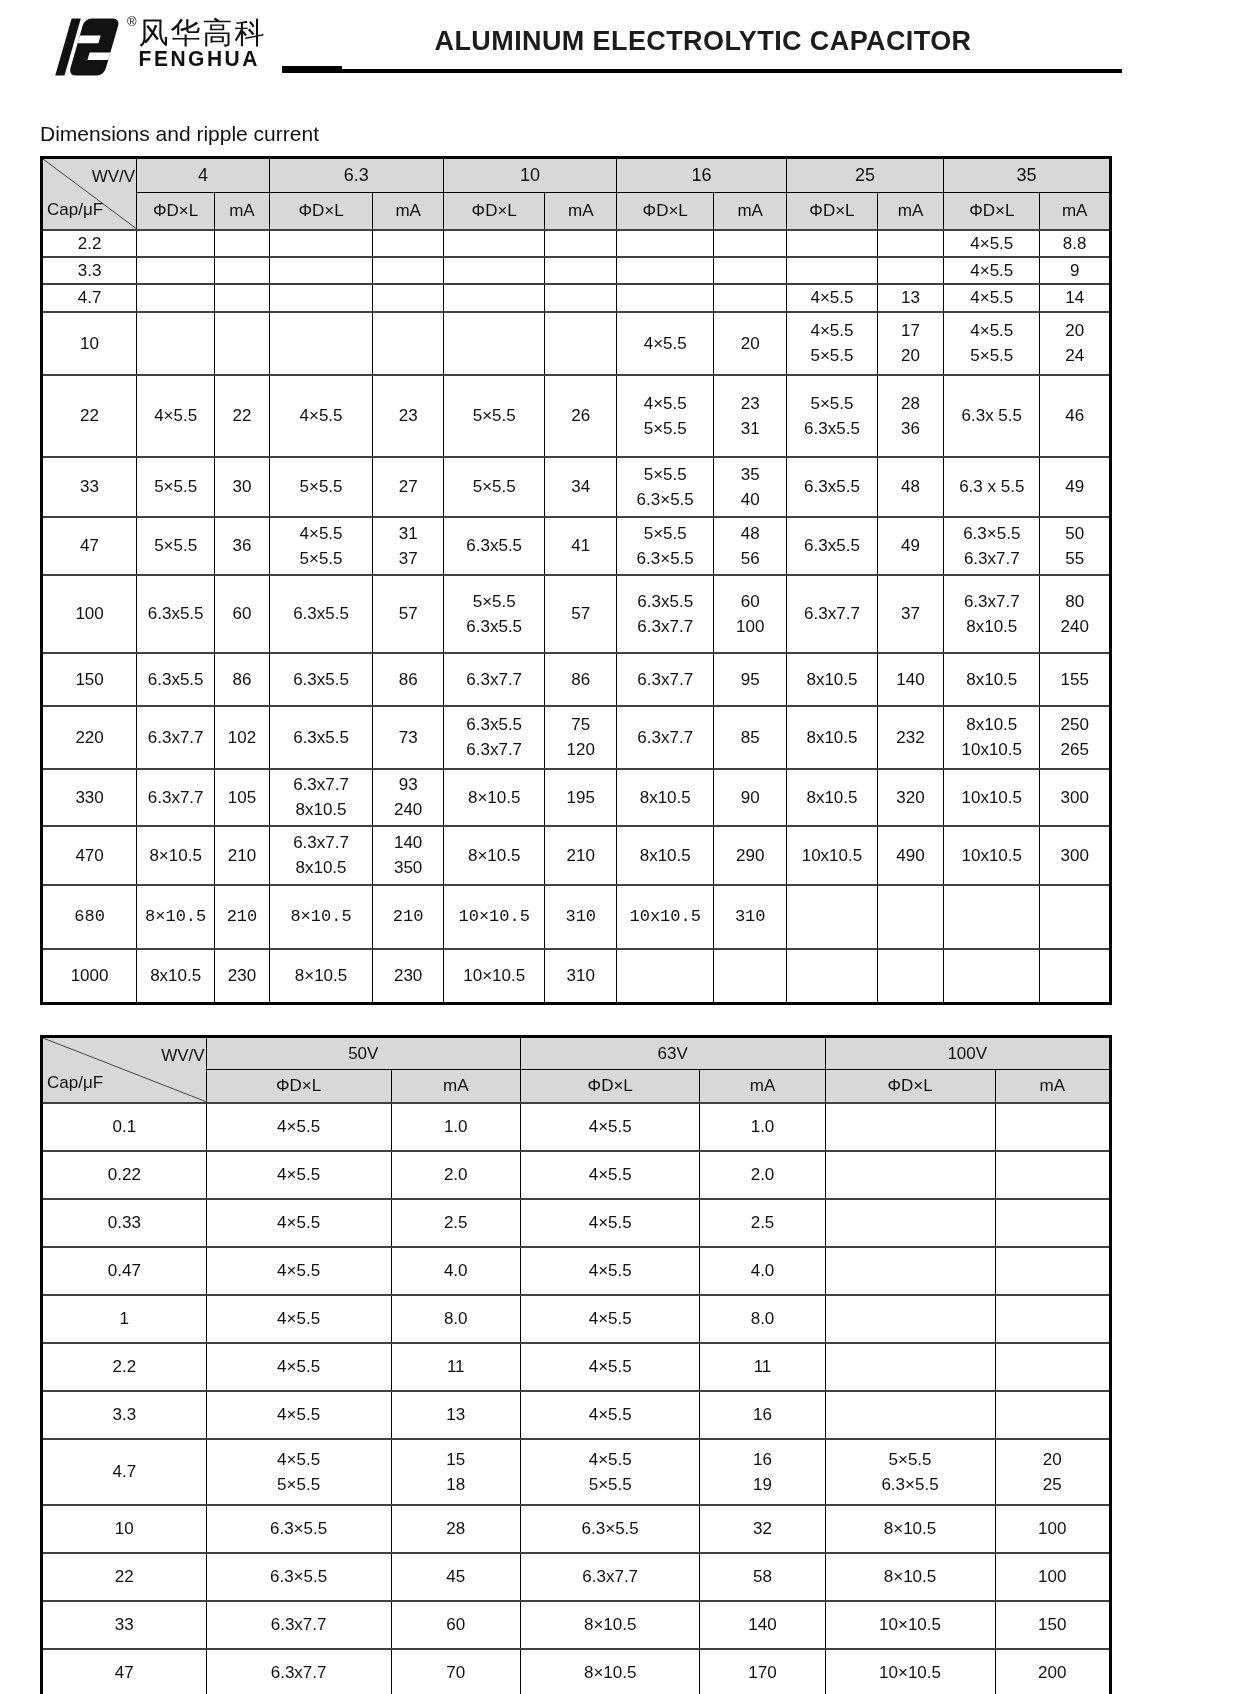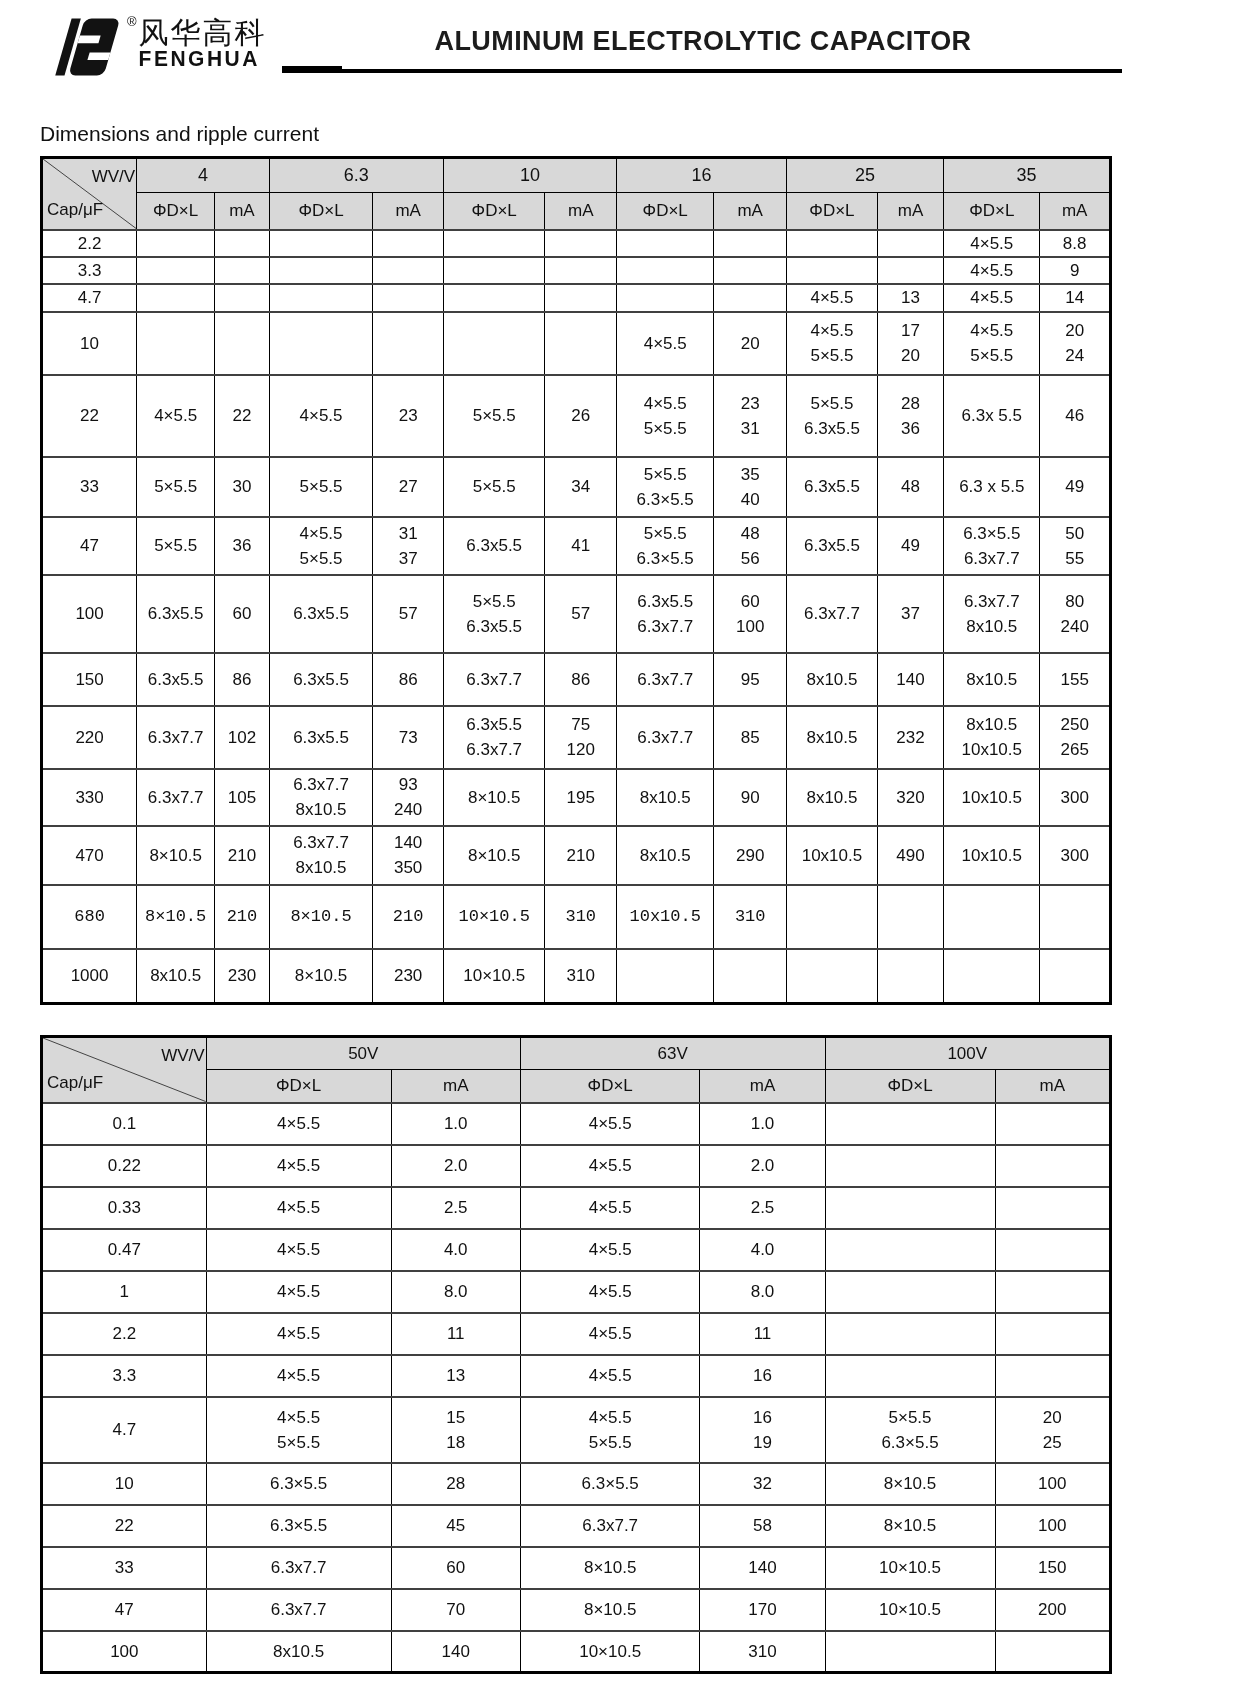--- a/index.html
+++ b/index.html
@@ -49,21 +49,21 @@
   #t1 tbody tr:nth-child(7) { height:58px; }
   #t1 tbody tr:nth-child(8) { height:78px; }
   #t1 tbody tr:nth-child(9) { height:53px; }
   #t1 tbody tr:nth-child(10){ height:63px; }
   #t1 tbody tr:nth-child(11){ height:57px; }
   #t1 tbody tr:nth-child(12){ height:59px; }
   #t1 tbody tr:nth-child(13){ height:64px;font-family:Liberation Mono, monospace; }
   #t1 tbody tr:nth-child(14){ height:55px; }
   #t2 { margin-top:30px; }
   #t2 thead tr th { height:33px; }
-  #t2 tbody tr { height:42px; }
+  #t2 tbody tr { height:48px; }
   #t2 tbody tr:nth-child(8) { height:66px; }
 </style>
 </head>
 <body>
 
 <div class="hdr">
   <div class="logo-block">
     <svg class="fh-mark" viewBox="0 0 96 78" aria-hidden="true">
       <g transform="skewX(-16) translate(26,0)" fill="#121212">
         <rect x="0" y="2" width="12" height="74"></rect>

